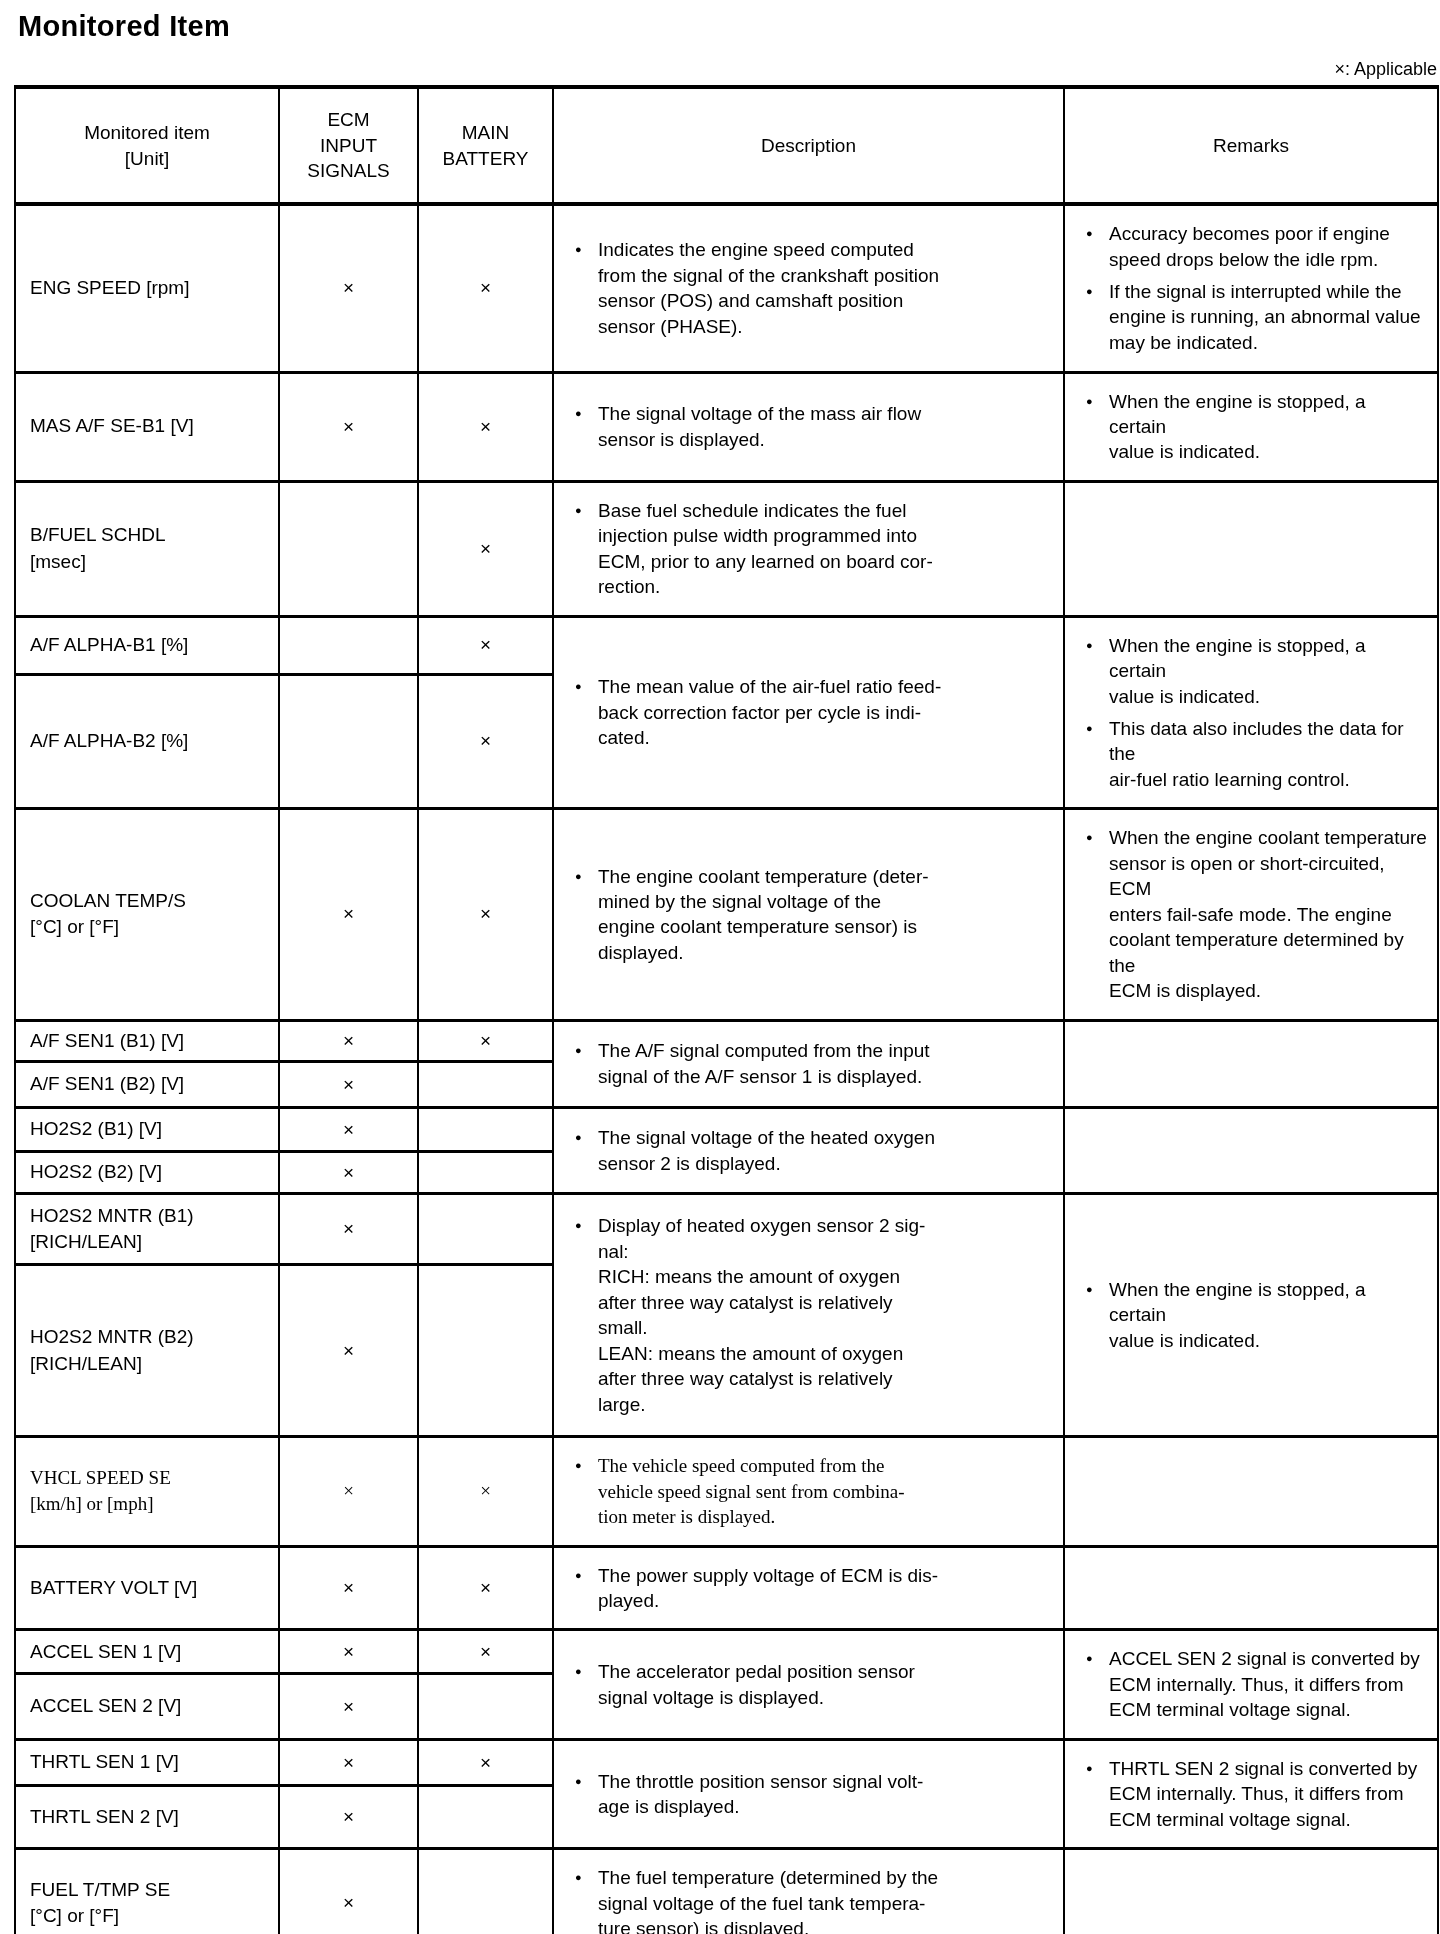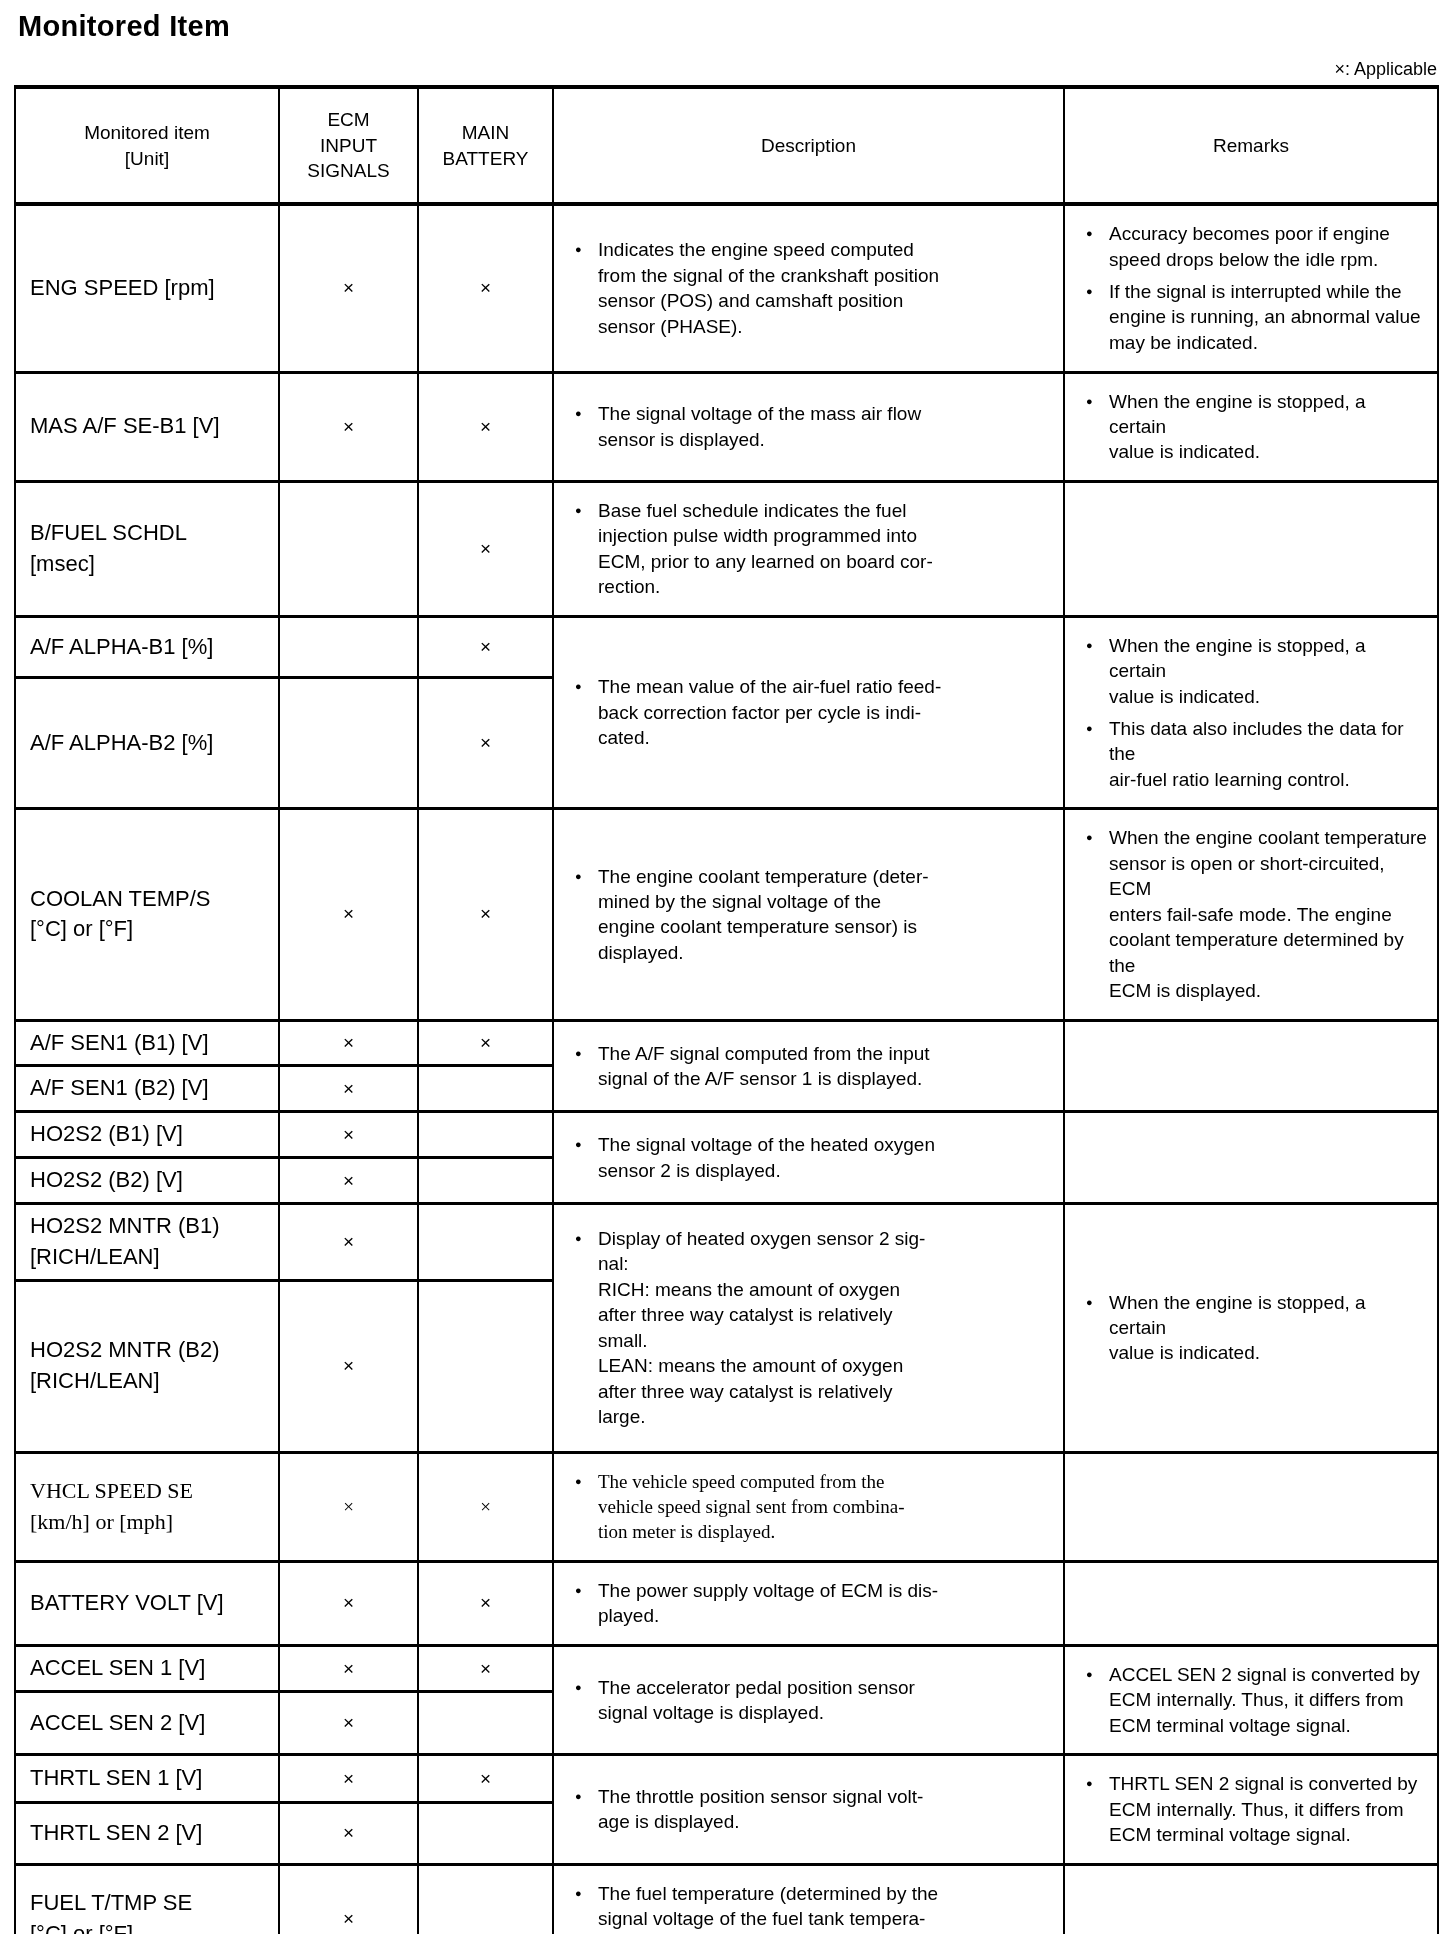--- a/index.html
+++ b/index.html
@@ -9,21 +9,21 @@
   .legend { width:1423px; text-align:right; font-size:18px; margin:16px 0 5px 0; }
   table.monitored { border-collapse:collapse; table-layout:fixed; width:1423px;
                     border-top:4px solid #000; border-bottom:5px solid #000; }
   col.c-item { width:264px; } col.c-ecm { width:139px; } col.c-main { width:135px; }
   col.c-desc { width:511px; } col.c-rem { width:374px; }
   th, td { border-left:2px solid #000; border-right:2px solid #000;
            border-top:3px solid #000; border-bottom:3px solid #000; }
   th { font-weight:normal; font-size:19px; text-align:center; vertical-align:middle;
        white-space:pre-line; line-height:1.35; padding:6px 2px; border-bottom:4px solid #000; }
   td { vertical-align:middle; }
-  td.item { font-size:22px; line-height:1.4; padding:6px 6px 6px 14px; white-space:pre-line; }
+  td.item { font-size:19px; line-height:1.4; padding:6px 6px 6px 14px; white-space:pre-line; }
   td.mark { font-size:19px; text-align:center; padding:2px; }
   td.text { padding:8px 10px 8px 18px; }
   .b { position:relative; padding-left:26px; margin:7px 0; font-size:19px;
        line-height:1.34; white-space:pre-line; }
   .b::before { content:"●"; position:absolute; left:3px; top:5px; font-size:11px; }
 </style>
 </head>
 <body>
 
 <div class="page">

